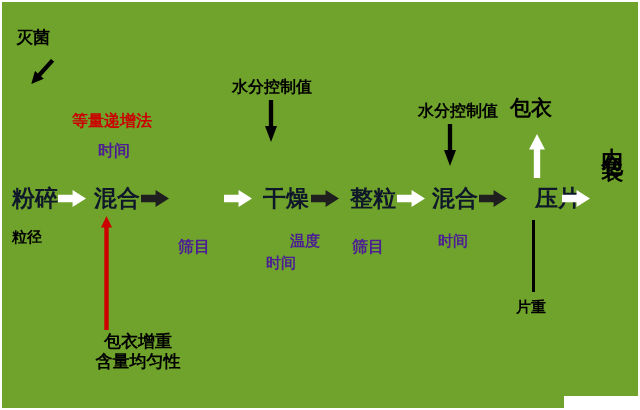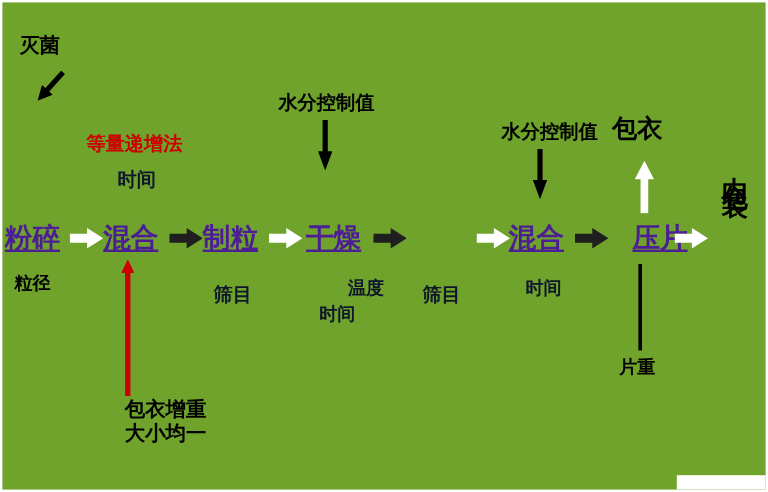--- a/index.html
+++ b/index.html
@@ -6,22 +6,22 @@
   html,body { background:#fff; }
   body { font-family:"Liberation Sans","DejaVu Sans",sans-serif; }
   .slide {
     position:relative; width:640px; height:410px;
     background:var(--bg,#6fa32b);
     border:2px solid #ffffff;
     overflow:hidden;
     padding-left:25px;
   }
   .lbl { position:absolute; font-weight:bold; white-space:nowrap; line-height:1.15; }
-  .step { font-size:23px; color:#4c1d95; width:54px; text-align:left;text-decoration:underline; }
-  .white-t { color:#0f172a; }
+  .step { font-size:23px; color:#0f172a; width:54px; text-align:right; }
+  .white-t { color:#4c1d95; }
   .black-t { color:#000000; }
   .red-t { color:var(--red,#cc0000);text-align:right; }
   .center { text-align:center; }
   
   .harrow {
     position:absolute; width:28px; height:17px;
     clip-path:polygon(0 28%, 52% 28%, 52% 0, 100% 50%, 52% 100%, 52% 72%, 0 72%);
   }
   .harrow.w { background:#ffffff; }
   .harrow.d { background:var(--dark,#1f1f1f); }
@@ -65,24 +65,24 @@
   <div class="darrow" style="left:442px; top:122px; width:12px; height:42px;"></div>
 
 
   <div class="lbl black-t" style="left:508px; top:94px; font-size:21px;">包衣</div>
   <div class="uparrow" style="left:527px; top:132px; width:16px; height:44px;"></div>
 
   <div class="lbl step" style="left:2px;  top:183px;">粉碎</div>
   <div class="harrow w" style="left:56px;  top:188px;"></div>
   <div class="lbl step" style="left:84px; top:183px;">混合</div>
   <div class="harrow d" style="left:139px; top:188px;"></div>
-  <div class="lbl step" style="left:167px; top:183px;">制粒</div>
   <div class="harrow w" style="left:222px; top:188px;"></div>
   <div class="lbl step" style="left:253px; top:183px;">干燥</div>
   <div class="harrow d" style="left:309px; top:188px;"></div>
+  <div class="lbl step" style="left:340px; top:183px;">整粒</div>
   <div class="harrow w" style="left:395px; top:188px;"></div>
   <div class="lbl step" style="left:422px; top:183px;">混合</div>
   <div class="harrow d" style="left:477px; top:188px;"></div>
   <div class="lbl step" style="left:525px; top:183px;">压片</div>
   <div class="harrow w" style="left:560px; top:188px;"></div>
 
   <div class="lbl black-t vert" style="left:598px; top:128px; font-size:22px;">内包装</div>
 
   <div class="lbl black-t" style="left:10px; top:226px; font-size:15px;">粒径</div>
 
@@ -94,18 +94,18 @@
   <div class="lbl white-t" style="left:350px; top:236px; font-size:16px;">筛目</div>
 
   <div class="lbl white-t" style="left:436px; top:230px; font-size:15px;">时间</div>
 
   <div class="vline" style="left:530px; top:218px; width:3px; height:72px;"></div>
   <div class="lbl black-t" style="left:514px; top:296px; font-size:15px;">片重</div>
 
   <div class="uparrow-tall" style="left:99px; top:214px; width:11px; height:114px;"></div>
   <div class="lbl black-t center" style="left:56px; top:330px; width:160px; font-size:17px; white-space:normal;">
     <div>包衣增重</div>
-    <div>大小均一</div>
+    <div>含量均匀性</div>
   </div>
 
   <div class="corner-block" style="left:562px; top:394px; width:78px; height:16px;"></div>
 
 </div>
 
 </body></html>

